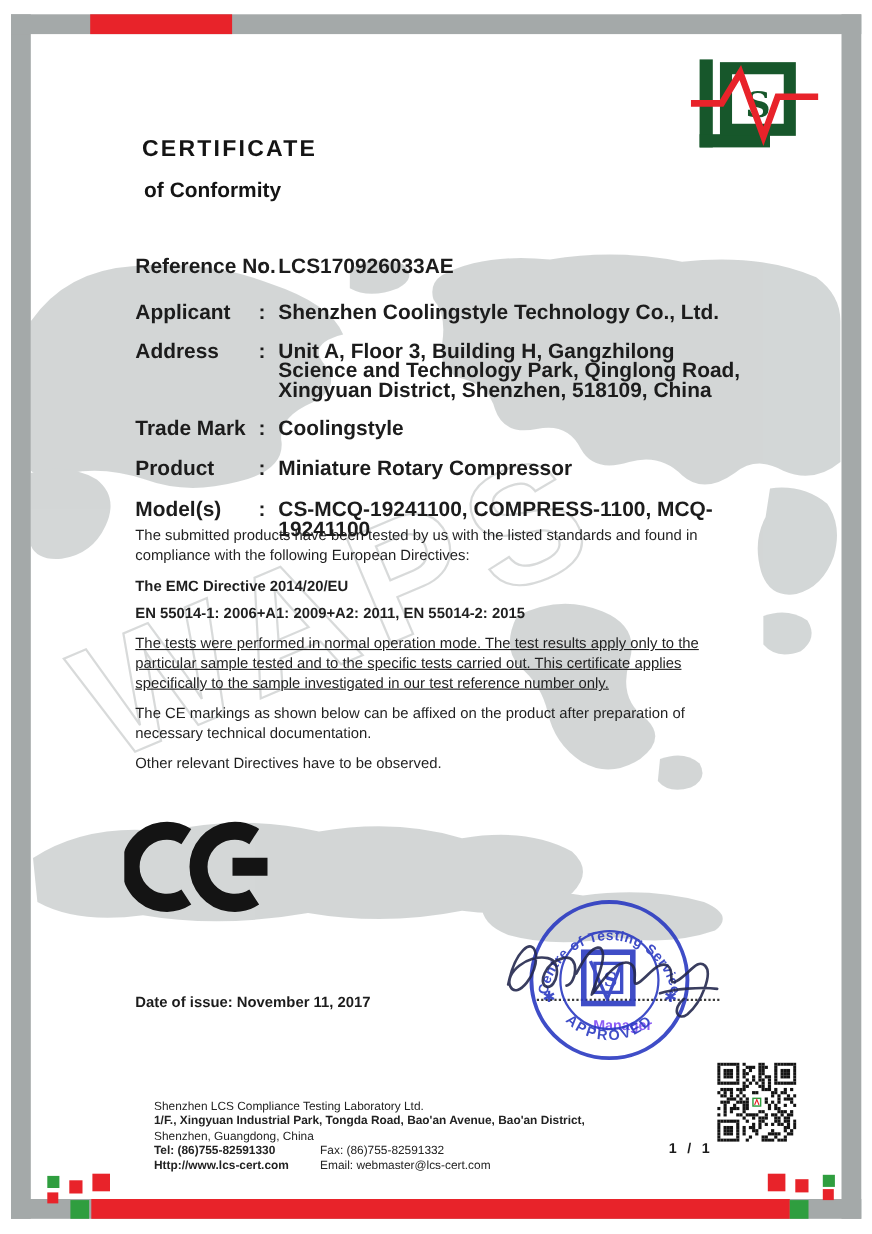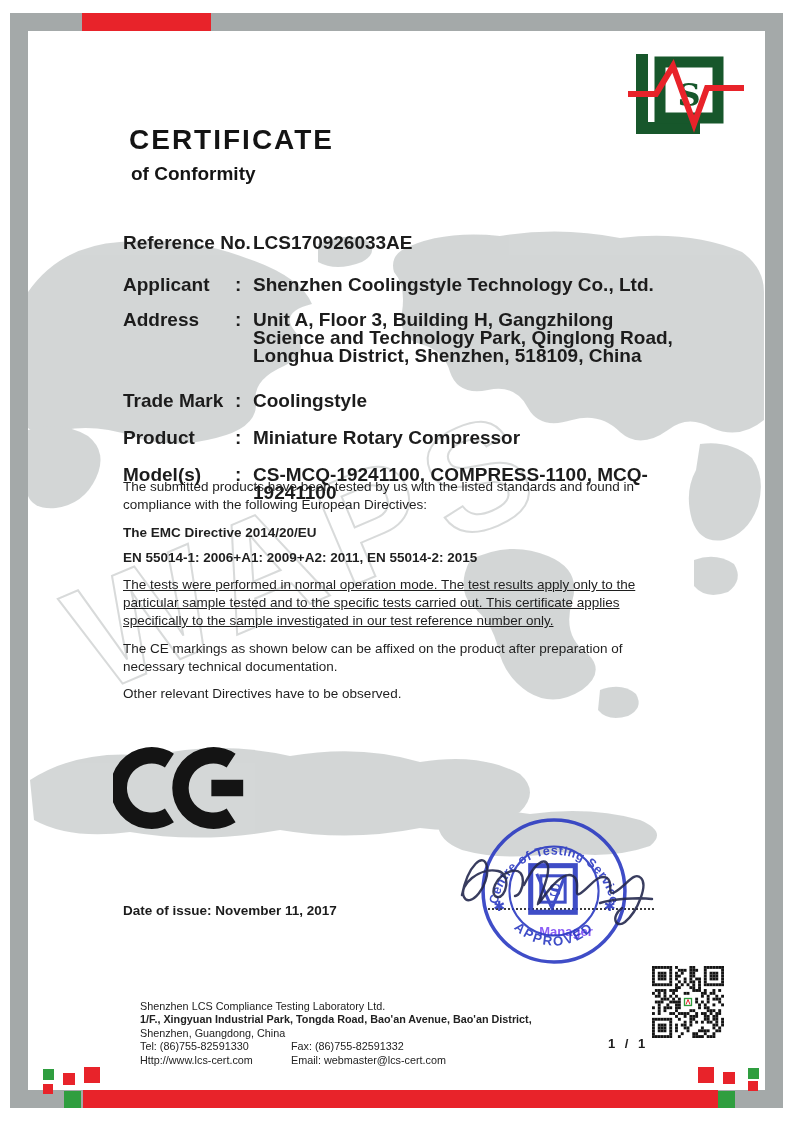--- a/index.html
+++ b/index.html
@@ -21,28 +21,28 @@
   
   .map{position:absolute;left:0;top:0;width:793px;height:1122px;pointer-events:none;}
   .watermark{
     position:absolute;left:78px;top:560px;font-size:150px;font-weight:bold;
     letter-spacing:14px;color:rgba(255,255,255,0.55);
     -webkit-text-stroke:2px rgba(168,173,173,0.45);
     transform:rotate(-23deg);transform-origin:left center;white-space:nowrap;
   }
   
   .logo{position:absolute;left:628px;top:50px;width:116px;height:90px;}
-  .title{position:absolute;left:129px;top:124px;font-size:28px;font-weight:bold;letter-spacing:2px;color:#141414;}
+  .title{position:absolute;left:129px;top:124px;font-size:21px;font-weight:bold;letter-spacing:2px;color:#141414;}
   .subtitle{position:absolute;left:131px;top:163px;font-size:19px;font-weight:bold;color:#141414;}
   
   .fields{position:absolute;left:123px;top:234px;width:556px;font-size:19px;font-weight:bold;line-height:18px;}
   .frow{display:grid;grid-template-columns:112px 18px 424px;}
   .frow .lab{white-space:nowrap;}
   .frow.m-ref{margin-bottom:24px;} .frow.m-app{margin-bottom:17px;}
-  .frow.m-addr{margin-bottom:27px;} .frow.m-tm{margin-bottom:19px;}
+  .frow.m-addr{margin-bottom:16px;} .frow.m-tm{margin-bottom:19px;}
   .frow.m-prod{margin-bottom:19px;}
   
   .bodytext{position:absolute;left:123px;top:478px;width:552px;font-size:13.5px;line-height:18px;color:#1f1f1f;}
   .bodytext p{margin:0;}
   .p-intro{margin-bottom:10px !important;}
   .p-directive{font-weight:bold;margin-bottom:7px !important;}
   .p-standards{font-weight:bold;margin-bottom:9px !important;}
   .p-test{margin-bottom:10px !important;text-decoration:underline;}
   .p-cenote{margin-bottom:9px !important;}
   
@@ -50,21 +50,21 @@
   .sr{position:absolute;width:1px;height:1px;overflow:hidden;clip:rect(0 0 0 0);}
   .dateline{position:absolute;left:123px;top:903px;font-size:13.5px;font-weight:bold;}
   
   .dotline{position:absolute;left:488px;top:908px;width:166px;border-bottom:2px dotted #3a3a3a;}
   .manager{position:absolute;left:516px;top:924px;width:100px;text-align:center;font-size:13px;font-weight:600;color:#8b5cf6;}
   .stamp{position:absolute;left:478px;top:815px;width:152px;height:152px;opacity:.9;}
   .signature{position:absolute;left:452px;top:833px;width:220px;height:100px;}
   
   .footer{position:absolute;left:140px;top:1000px;font-size:10.8px;line-height:13.4px;color:#222;}
   .footer .b{font-weight:bold;}
-  .footer .col{display:inline-block;width:148px;}
+  .footer .col{display:inline-block;width:148px;font-weight:bold;}
   .qr{position:absolute;left:652px;top:966px;width:72px;height:72px;}
   .pageno{position:absolute;left:608px;top:1036px;font-size:13px;font-weight:bold;letter-spacing:3px;}
 </style>
 </head>
 <body>
 
 <div class="page">
 
   <svg class="map" viewBox="0 0 793 1122" preserveAspectRatio="none">
     <g fill="#b0b6b6" opacity="0.55" stroke="none">
@@ -120,21 +120,21 @@
       <span>LCS170926033AE</span>
     </div>
     <div class="frow m-app">
       <span class="lab">Applicant</span>
       <span>:</span>
       <span>Shenzhen Coolingstyle Technology Co., Ltd.</span>
     </div>
     <div class="frow m-addr">
       <span class="lab">Address</span>
       <span>:</span>
-      <span>Unit A, Floor 3, Building H, Gangzhilong Science and Technology Park, Qinglong Road, Longhua District, Shenzhen, 518109, China</span>
+      <span>Unit A, Floor 3, Building H, Gangzhilong Science and Technology Park, Qinglong Road, Xingyuan District, Shenzhen, 518109, China</span>
     </div>
     <div class="frow m-tm">
       <span class="lab">Trade Mark</span>
       <span>:</span>
       <span>Coolingstyle</span>
     </div>
     <div class="frow m-prod">
       <span class="lab">Product</span>
       <span>:</span>
       <span>Miniature Rotary Compressor</span>

